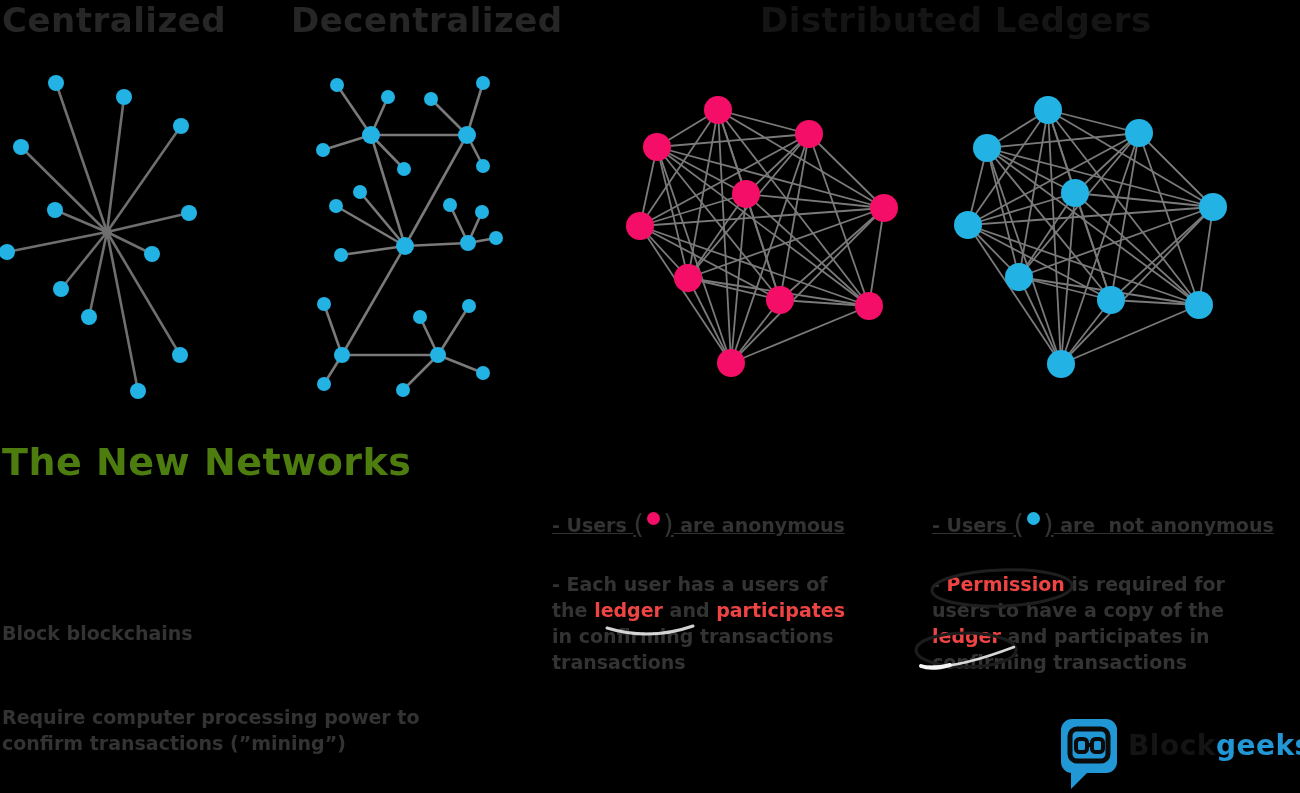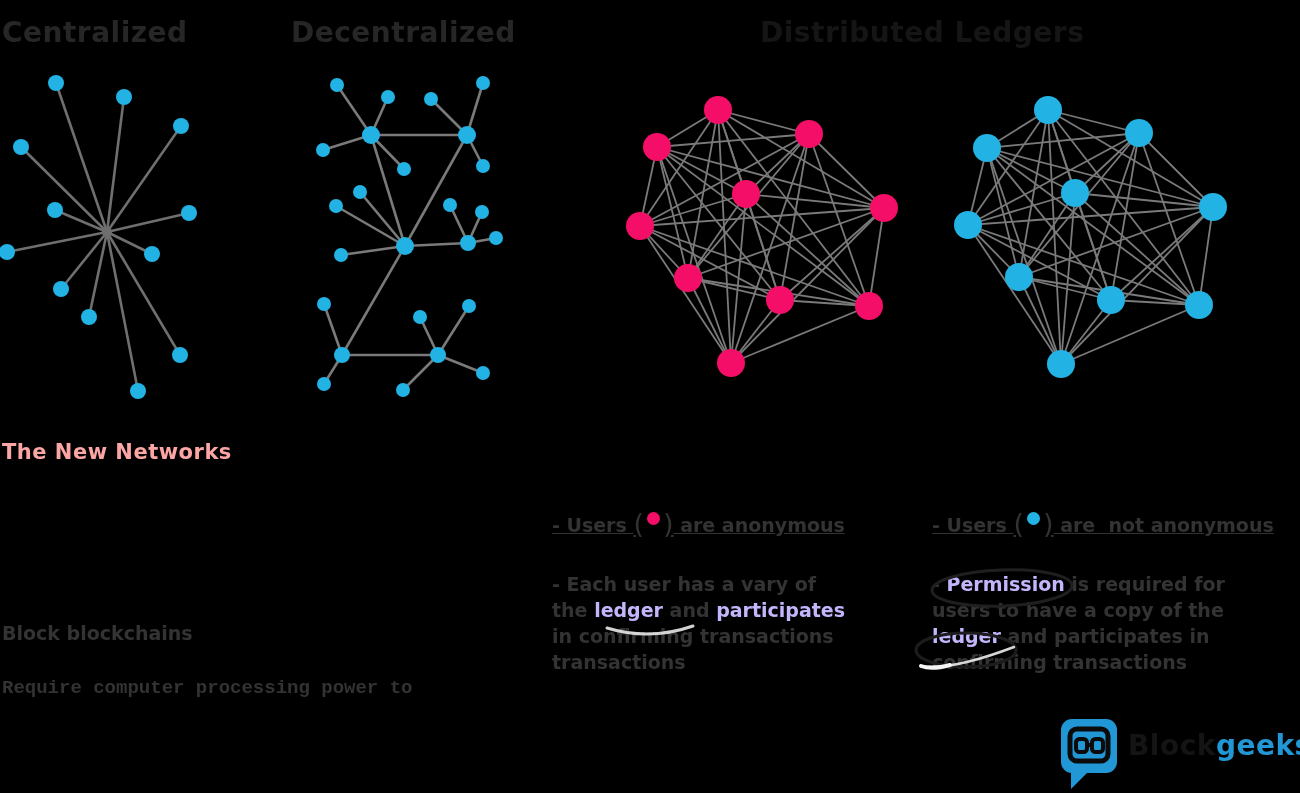--- a/index.html
+++ b/index.html
@@ -2,26 +2,26 @@
 <html><head>
 <meta charset="utf-8">
 <style>
   html,body{margin:0;padding:0;background:#000;}
   .canvas{
     position:relative;width:1300px;height:793px;background:#000000;
     font-family:"DejaVu Sans","Liberation Sans",sans-serif;
     font-weight:700;overflow:hidden;
   }
   .abs{position:absolute;white-space:nowrap;}
-  .hdr{font-size:28px;color:#262626;letter-spacing:.5px;z-index:2;margin-top:16px;}
+  .hdr{font-size:34px;color:#262626;letter-spacing:.5px;z-index:2;}
   .hdr-dark{color:#151515;}
-  .section-title{font-size:21px;color:#fca5a5;letter-spacing:.5px;z-index:2;}
+  .section-title{font-size:38px;color:#4d7c0f;letter-spacing:.5px;z-index:2;}
   .body-text{font-size:19px;color:#333333;line-height:26px;z-index:2;}
   .line{white-space:pre;}
-  .hidden-word{color:#c4b5fd;}
+  .hidden-word{color:#ef4444;}
   .bullet-row{display:flex;align-items:flex-start;z-index:2;text-decoration:underline;}
   .bullet-row span{white-space:pre;}
   .paren{font-weight:400;font-size:27px;color:#333333;position:relative;top:-1px;}
   .dot{display:inline-block;width:13px;height:13px;border-radius:50%;margin:0 3px;}
   .dot-pink{background:#f40e67;}
   .dot-cyan{background:#22b2e3;}
   svg.layer{position:absolute;left:0;top:0;pointer-events:none;}
   #networks{z-index:1;}
   #annotations{z-index:3;}
   .logo{display:flex;align-items:center;z-index:2;}
@@ -230,33 +230,34 @@
       </g>
     </svg>
 
   <div class="abs hdr" style="left:2px;top:0px;">Centralized</div>
   <div class="abs hdr" style="left:291px;top:0px;">Decentralized</div>
   <div class="abs hdr hdr-dark" style="left:760px;top:0px;">Distributed Ledgers</div>
 
   <div class="abs section-title" style="left:2px;top:440px;">The New Networks</div>
 
   <div class="abs body-text" style="left:2px;top:620px;">Block blockchains</div>
-  <div class="abs body-text" style="left:2px;top:675px;font-family:Liberation Mono, monospace;">
+  <div class="abs body-text" style="left:2px;top:704px;">
     <div class="line">Require computer processing power to</div>
+    <div class="line">confirm transactions (”mining”)</div>
   </div>
 
   <div class="abs bullet-row body-text" style="left:552px;top:512px;">
     <span>- Users </span>
     <span class="paren">(</span>
     <span class="dot dot-pink"></span>
     <span class="paren">)</span>
     <span> are anonymous</span>
   </div>
   <div class="abs body-text" style="left:552px;top:571px;">
-    <div class="line">- Each user has a vary of</div>
+    <div class="line">- Each user has a users of</div>
     <div class="line"><span>the </span><span class="hidden-word">ledger</span><span> and </span><span class="hidden-word">participates</span></div>
     <div class="line">in confirming transactions</div>
     <div class="line">transactions</div>
   </div>
 
   <div class="abs bullet-row body-text" style="left:932px;top:512px;">
     <span>- Users </span>
     <span class="paren">(</span>
     <span class="dot dot-cyan"></span>
     <span class="paren">)</span>

